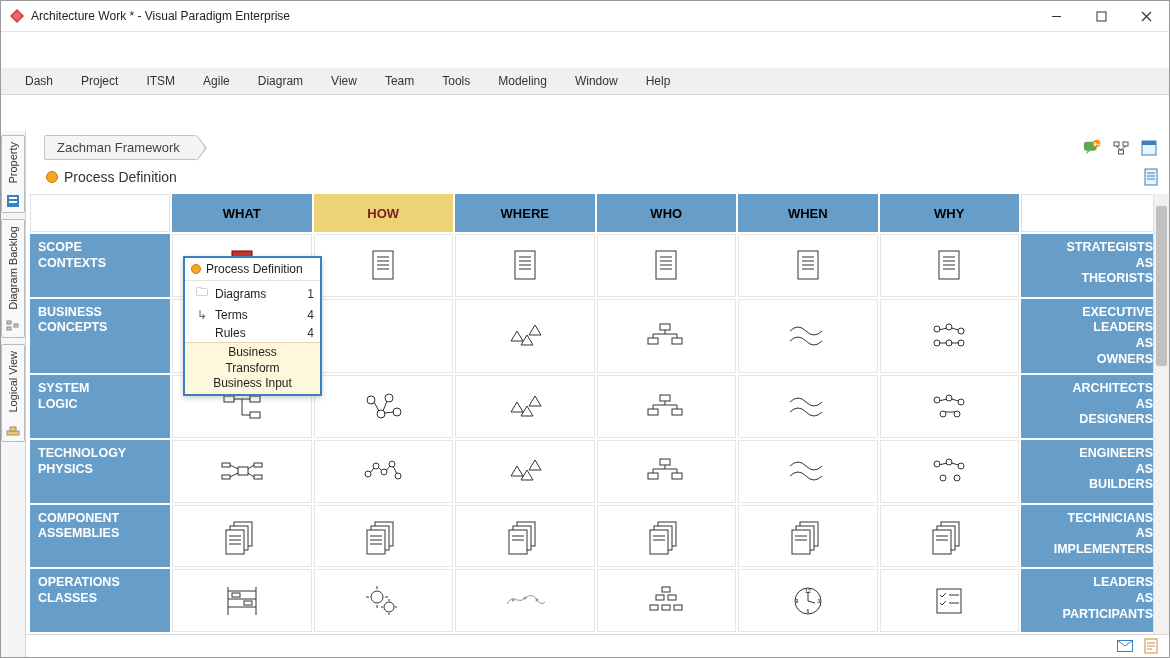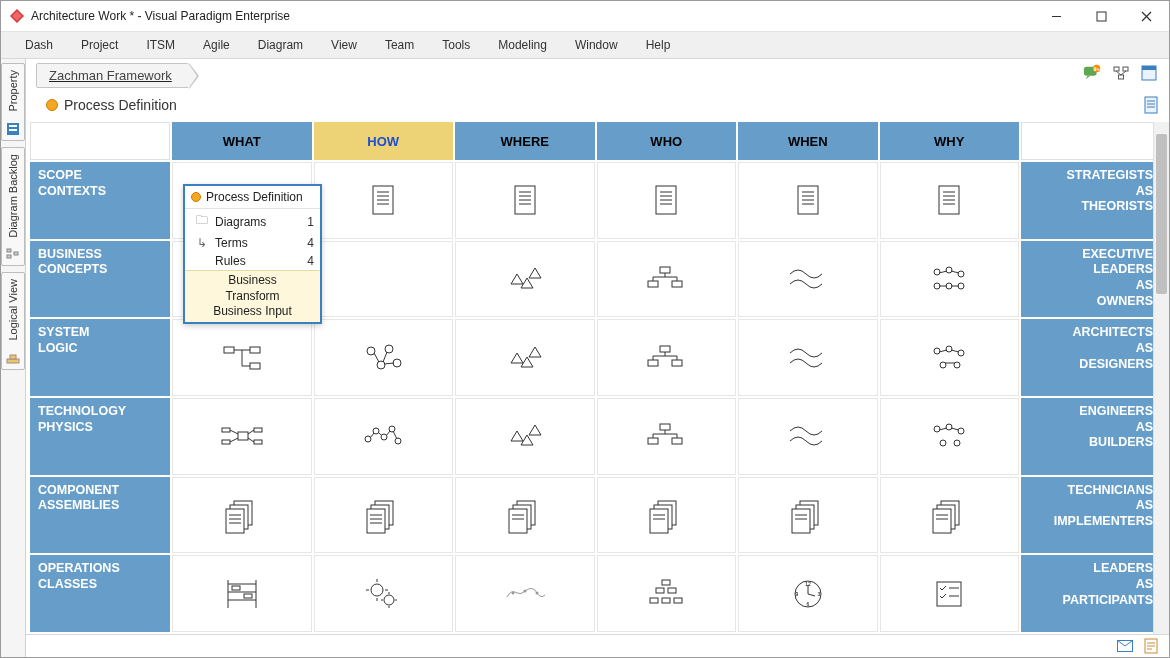--- a/index.html
+++ b/index.html
@@ -1,48 +1,48 @@
 <!DOCTYPE html>
 <html><head>
 <meta charset="utf-8">
 <style>
   html,body{margin:0;padding:0;font-family:"Segoe UI",Tahoma,Arial,sans-serif;font-size:12px;color:#222;background:#fff;}
-  .window{width:1170px;height:658px;border:1px solid #9a9a9a;box-sizing:border-box;display:flex;flex-direction:column;}
+  .window{width:1170px;height:658px;border:1px solid #9a9a9a;box-sizing:border-box;display:flex;flex-direction:column;gap:36px;}
   
   .titlebar{height:30px;display:flex;align-items:center;justify-content:space-between;padding:0 0 0 8px;background:#fff;border-bottom:1px solid #e3e3e3;}
   .titlebar .left{display:flex;align-items:center;gap:6px;}
   .app-icon{width:16px;height:16px;display:inline-flex;align-items:center;justify-content:center;}
   .win-controls{display:flex;}
   .win-btn{width:45px;height:30px;display:flex;align-items:center;justify-content:center;font-size:14px;color:#333;}
   
   .menubar{height:26px;background:#f0f0f0;display:flex;align-items:center;gap:4px;padding:0 12px;border-bottom:1px solid #d8d8d8;}
   .menu-item{padding:2px 12px;color:#333;}
   
   .workarea{flex:1;display:flex;min-height:0;}
   .side-tabs{width:24px;background:#f5f5f5;border-right:1px solid #d0d0d0;display:flex;flex-direction:column;align-items:center;padding-top:4px;gap:6px;}
   .side-tab-group{display:flex;flex-direction:column;align-items:center;border:1px solid #bcbcbc;background:#f8f8f8;border-radius:2px;}
   .side-tab{writing-mode:vertical-rl;transform:rotate(180deg);padding:6px 2px;font-size:11px;color:#333;}
   .side-tab-icon{width:16px;height:16px;display:flex;align-items:center;justify-content:center;margin:3px;}
   .main-col{flex:1;display:flex;flex-direction:column;min-width:0;}
   
-  .top-strip{display:flex;align-items:flex-start;justify-content:space-between;padding:4px 10px 2px 10px;text-decoration:underline;}
+  .top-strip{display:flex;align-items:center;justify-content:space-between;padding:4px 10px 2px 18px;}
   .breadcrumb{display:flex;align-items:center;}
   .crumb{background:#f4f4f4;border:1px solid #c4c4c4;padding:4px 16px 4px 12px;font-size:13px;color:#444;border-radius:2px;position:relative;}
   .crumb:after{content:"";position:absolute;right:-9px;top:-1px;width:0;height:0;border-top:13px solid transparent;border-bottom:13px solid transparent;border-left:9px solid #f4f4f4;}
   .crumb:before{content:"";position:absolute;right:-11px;top:-1px;width:0;height:0;border-top:13px solid transparent;border-bottom:13px solid transparent;border-left:10px solid #c4c4c4;}
   .strip-icons{display:flex;gap:8px;align-items:center;}
   .strip-icons .ico{width:20px;height:20px;display:flex;align-items:center;justify-content:center;}
   .sub-title-row{display:flex;align-items:center;justify-content:space-between;padding:6px 10px 8px 20px;font-size:14px;color:#333;}
   .sub-title-row .lead{display:flex;align-items:center;gap:6px;}
   .orange-dot{width:10px;height:10px;border-radius:50%;background:#f5a623;border:1px solid #c97f00;}
   
   .matrix-wrap{flex:1;padding:0 8px 2px 4px;overflow:hidden;position:relative;}
   .matrix{display:grid;height:100%;grid-template-columns:140px repeat(6,1fr) 140px;grid-template-rows:38px repeat(6,1fr);gap:2px;}
   .hcell{background:#679ec9;color:#000000;font-weight:bold;display:flex;align-items:center;justify-content:center;font-size:13px;}
-  .hcell.highlight{background:#eed276;color:#1d4ed8;}
+  .hcell.highlight{background:#eed276;color:#7f1d1d;}
   .blank-hcell{background:#fff;border:1px solid #e0e0e0;}
   .lcell{background:#679ec9;color:#fff;font-weight:bold;padding:6px 8px;font-size:12.5px;line-height:1.25;display:flex;align-items:flex-start;}
   .rcell{background:#679ec9;color:#fff;font-weight:bold;padding:6px 8px;font-size:12.5px;line-height:1.25;display:flex;align-items:flex-start;justify-content:flex-end;text-align:right;}
   .cell{background:#fff;border:1px solid #e6e6e6;display:flex;align-items:center;justify-content:center;position:relative;}
   
   .popover{position:absolute;left:157px;top:62px;width:135px;background:#fff;border:2px solid #3a7fc0;box-shadow:0 2px 6px rgba(0,0,0,.2);z-index:10;font-size:12px;}
   .popover .pop-head{display:flex;align-items:center;gap:5px;padding:4px 6px;border-bottom:1px solid #e3e3e3;}
   .popover .pop-head .orange-dot{width:8px;height:8px;}
   .popover .pop-row{display:flex;align-items:center;padding:2px 6px 2px 8px;}
   .popover .pop-row .ic{width:18px;text-align:center;color:#666;}

